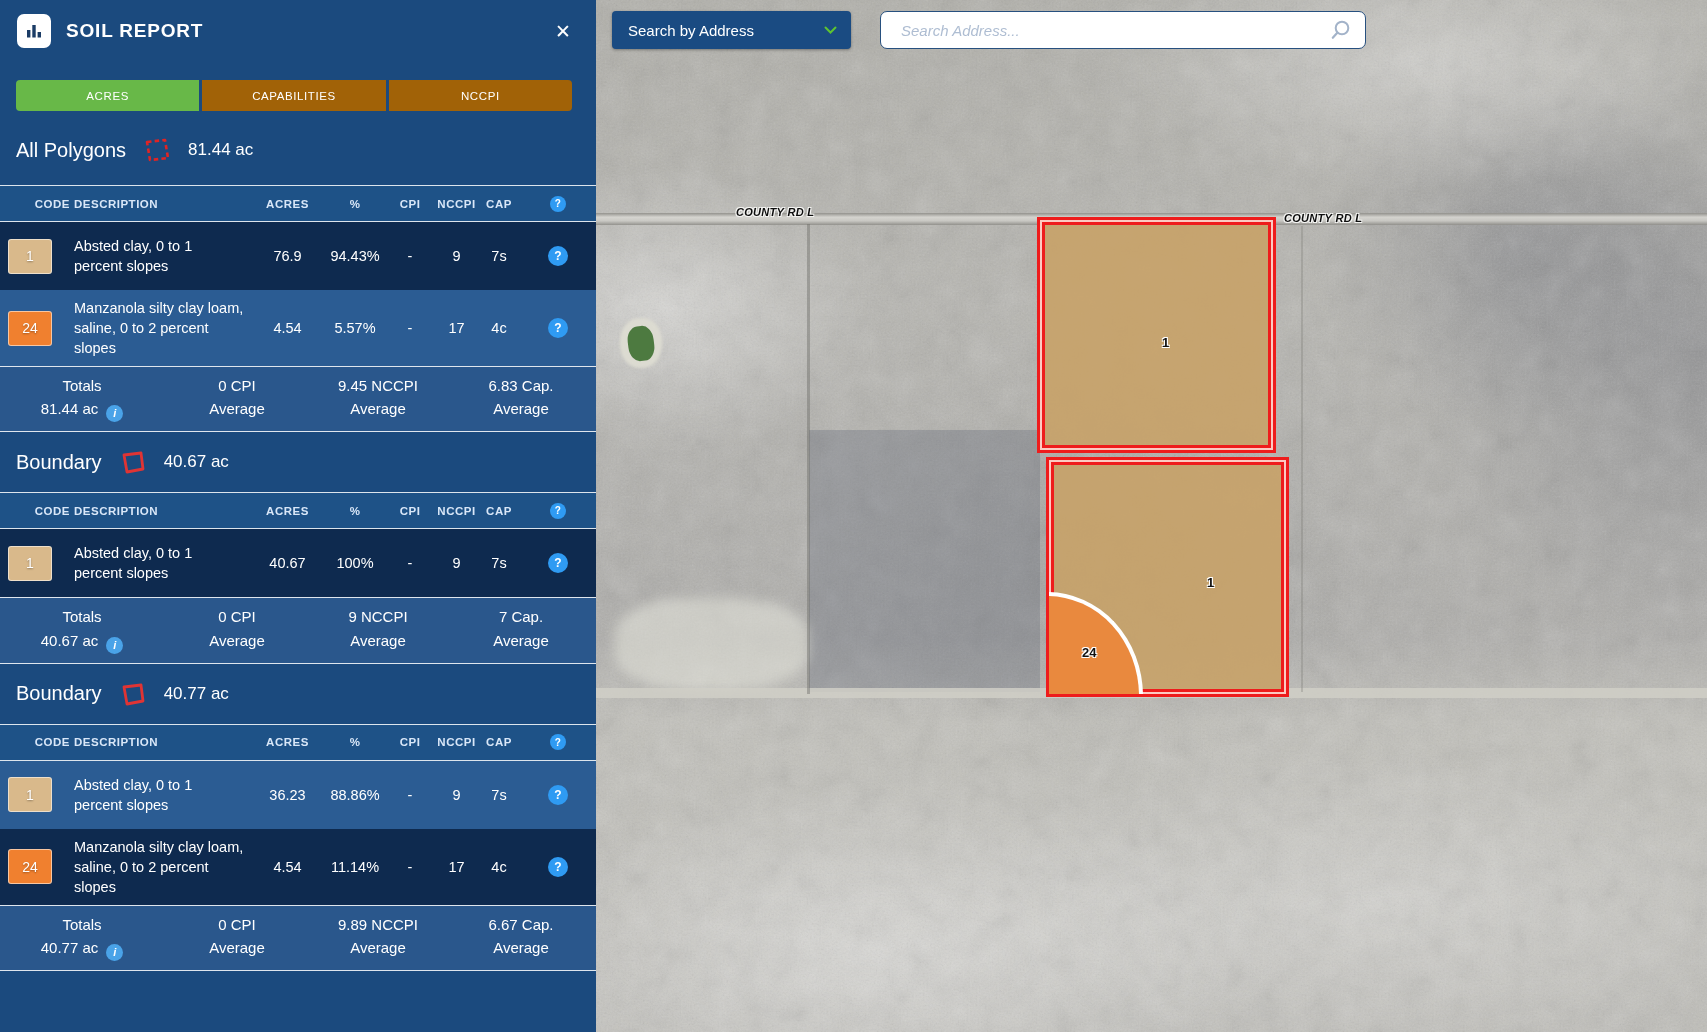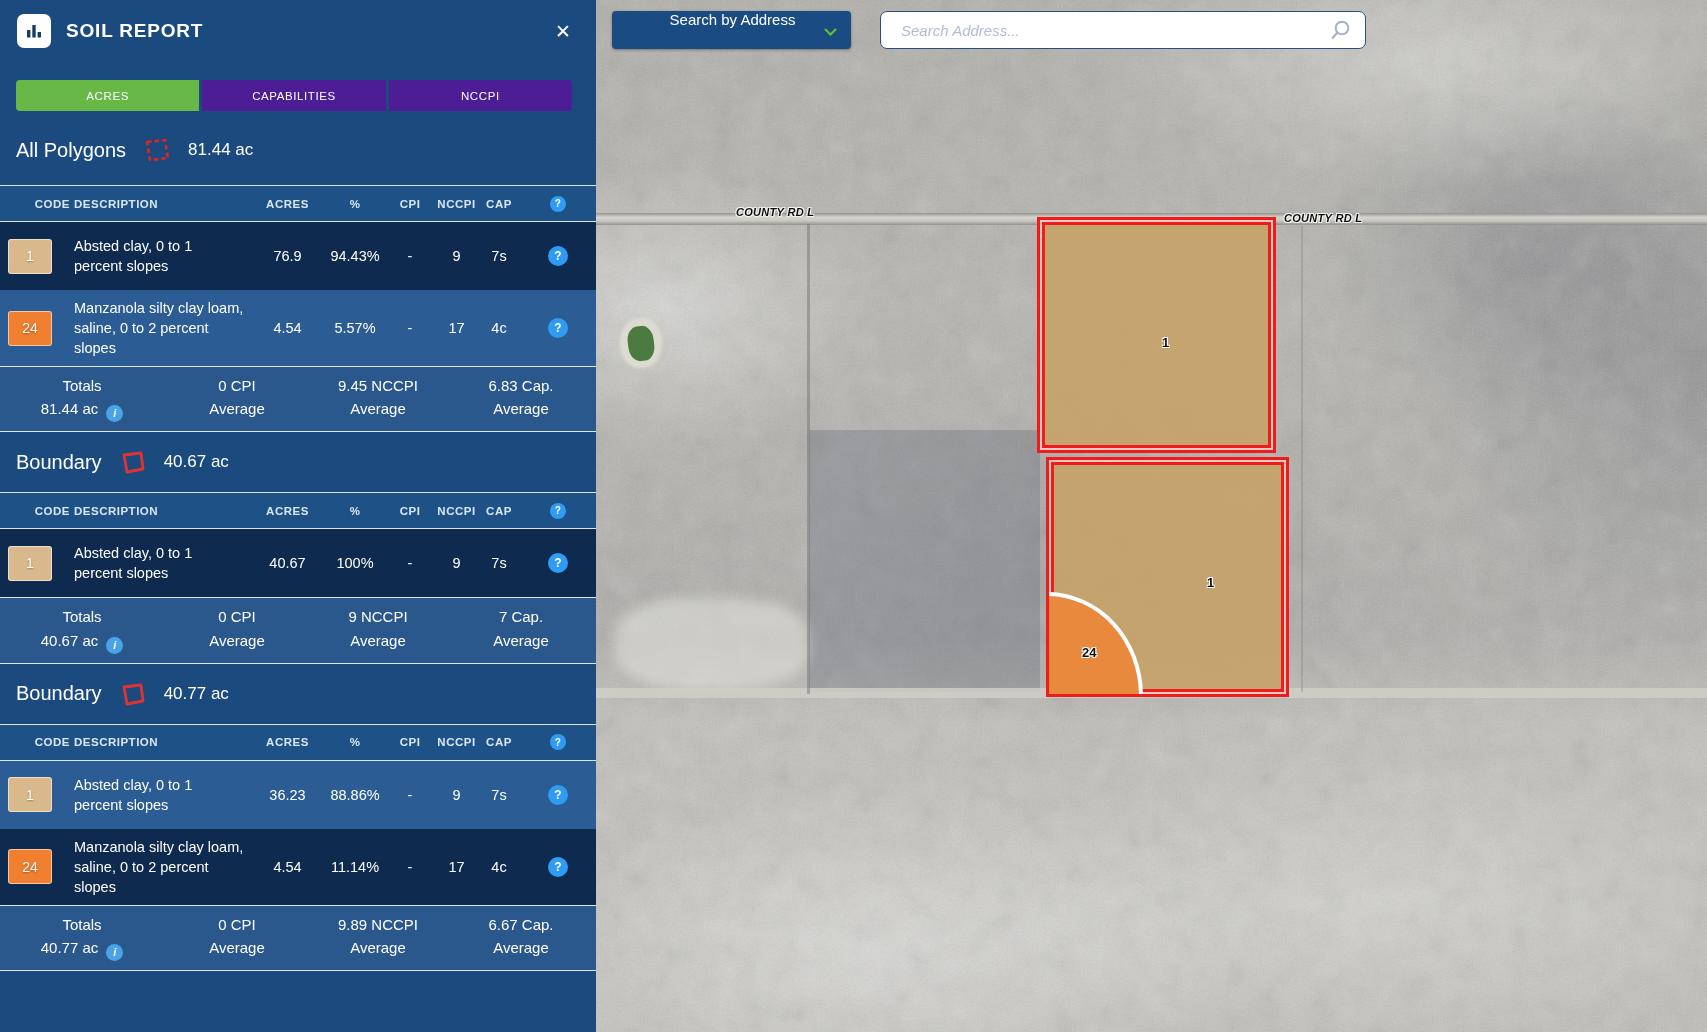--- a/index.html
+++ b/index.html
@@ -9,21 +9,21 @@
 
   
   .sidebar{position:absolute;left:0;top:0;width:596px;height:1032px;background:#1b4a7e;z-index:30;}
   .sb-header{display:flex;align-items:center;height:62px;padding:0 20px 0 17px;}
   .app-icon{width:34px;height:34px;background:#fff;border-radius:7px;display:flex;align-items:center;justify-content:center;flex:0 0 auto;}
   .sb-title{margin-left:15px;font-size:19px;font-weight:bold;letter-spacing:.8px;}
   .close-x{margin-left:auto;width:26px;height:26px;display:flex;align-items:center;justify-content:center;cursor:pointer;font-size:19px;font-weight:bold;}
   .close-x::after{content:"✕";}
 
   .tabbar{display:flex;gap:3px;margin:18px 24px 0 16px;height:31px;}
-  .tab{flex:1;display:flex;align-items:center;justify-content:center;font-size:11.5px;letter-spacing:.6px;background:#4c1d95;cursor:pointer;}
+  .tab{flex:1;display:flex;align-items:center;justify-content:center;font-size:11.5px;letter-spacing:.6px;background:#a16207;cursor:pointer;}
   .tab:first-child{border-radius:4px 0 0 4px;}
   .tab:last-child{border-radius:0 4px 4px 0;}
   .tab.active{background:#68b848;}
 
   .summary{display:flex;align-items:center;gap:16px;padding:26px 16px 22px 16px;}
   .summary-title{font-size:20px;}
   .summary-acres{font-size:17px;}
 
   .thead{display:grid;grid-template-columns:70px 180px 75px 60px 50px 43px 42px 76px;align-items:center;
          height:37px;background:#1e5287;border-top:1px solid rgba(255,255,255,.85);border-bottom:1px solid rgba(255,255,255,.85);
@@ -94,21 +94,21 @@
   .soil24{position:absolute;left:-2px;bottom:-2px;width:96px;height:104px;background:#e9893e;
           border-radius:0 100% 0 0;border-top:4px solid #fff;border-right:4px solid #fff;}
 
   .map-label{position:absolute;font-size:13px;font-weight:bold;color:#111;z-index:6;
     text-shadow:-1px -1px 0 #fff,1px -1px 0 #fff,-1px 1px 0 #fff,1px 1px 0 #fff;}
   .road-label{position:absolute;font-size:11px;font-weight:bold;font-style:italic;color:#0d0d0d;z-index:6;letter-spacing:.3px;
     text-shadow:-1px -1px 0 #f4f4f2,1px -1px 0 #f4f4f2,-1px 1px 0 #f4f4f2,1px 1px 0 #f4f4f2;}
 
   
   .search-type{position:absolute;left:16px;top:11px;width:239px;height:38px;background:#1a4b82;border-radius:4px;z-index:10;
-      display:flex;align-items:center;padding:0 14px 0 16px;cursor:pointer;box-shadow:0 1px 3px rgba(0,0,0,.35);flex-direction:column;}
+      display:flex;align-items:center;padding:0 14px 0 16px;cursor:pointer;box-shadow:0 1px 3px rgba(0,0,0,.35);}
   .search-type span{font-size:15px;}
   .search-type svg{margin-left:auto;}
   .search-box{position:absolute;left:284px;top:11px;width:486px;height:38px;background:#fff;border:1px solid #27507f;border-radius:7px;z-index:10;
       display:flex;align-items:center;padding:0 12px 0 18px;}
   .search-box input{flex:1;border:none;outline:none;font-size:15px;font-style:italic;color:#42566e;background:transparent;
       font-family:"Liberation Sans","DejaVu Sans",sans-serif;}
   .search-box input::placeholder{color:#aebdd2;}
 </style>
 </head>
 <body>

